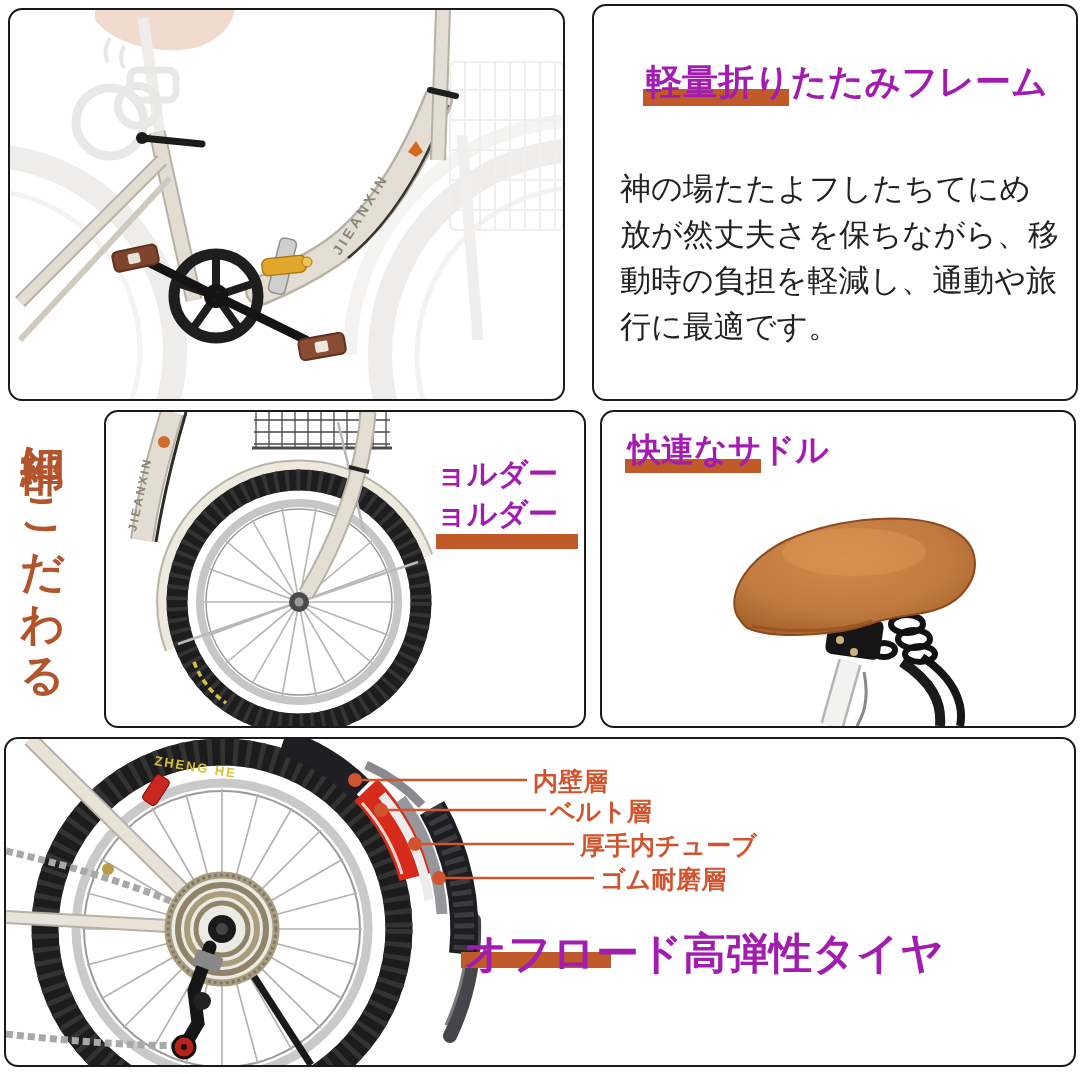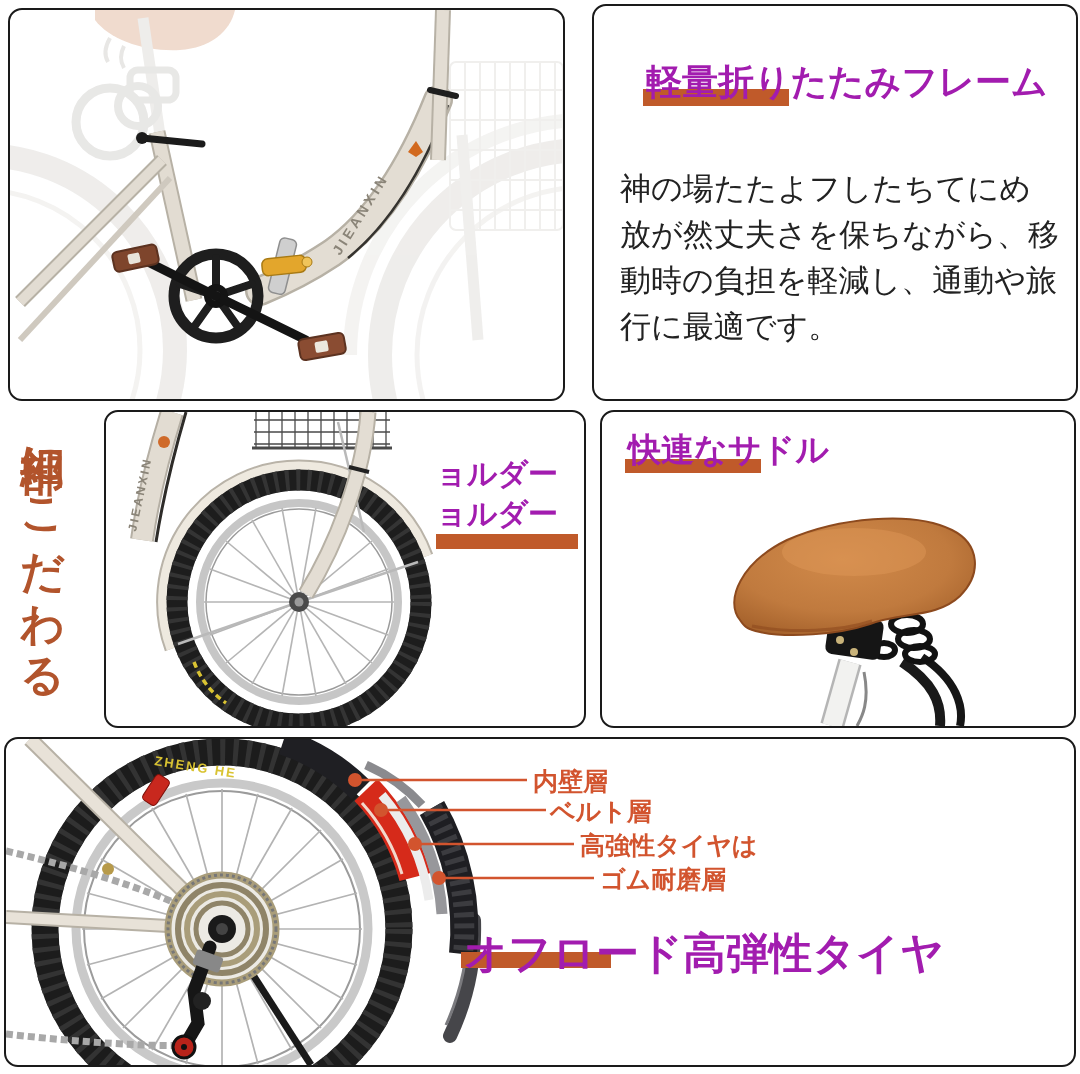--- a/index.html
+++ b/index.html
@@ -282,19 +282,19 @@
     </g>
     <g fill="#d2542e">
       <circle cx="349" cy="41" r="7"></circle>
       <circle cx="375" cy="71" r="7"></circle>
       <circle cx="409" cy="105" r="7"></circle>
       <circle cx="433" cy="139" r="7"></circle>
     </g>
   </svg>
   <div class="callout-label" id="callout-0">内壁層</div>
   <div class="callout-label" id="callout-1">ベルト層</div>
-  <div class="callout-label" id="callout-2">高強性タイヤは</div>
+  <div class="callout-label" id="callout-2">厚手内チューブ</div>
   <div class="callout-label" id="callout-3">ゴム耐磨層</div>
   <div class="tire-heading-wrap">
     <div class="hl-bar"></div>
     <div class="head-text">オフロード高弾性タイヤ</div>
   </div>
 </div>
 
 </body></html>

